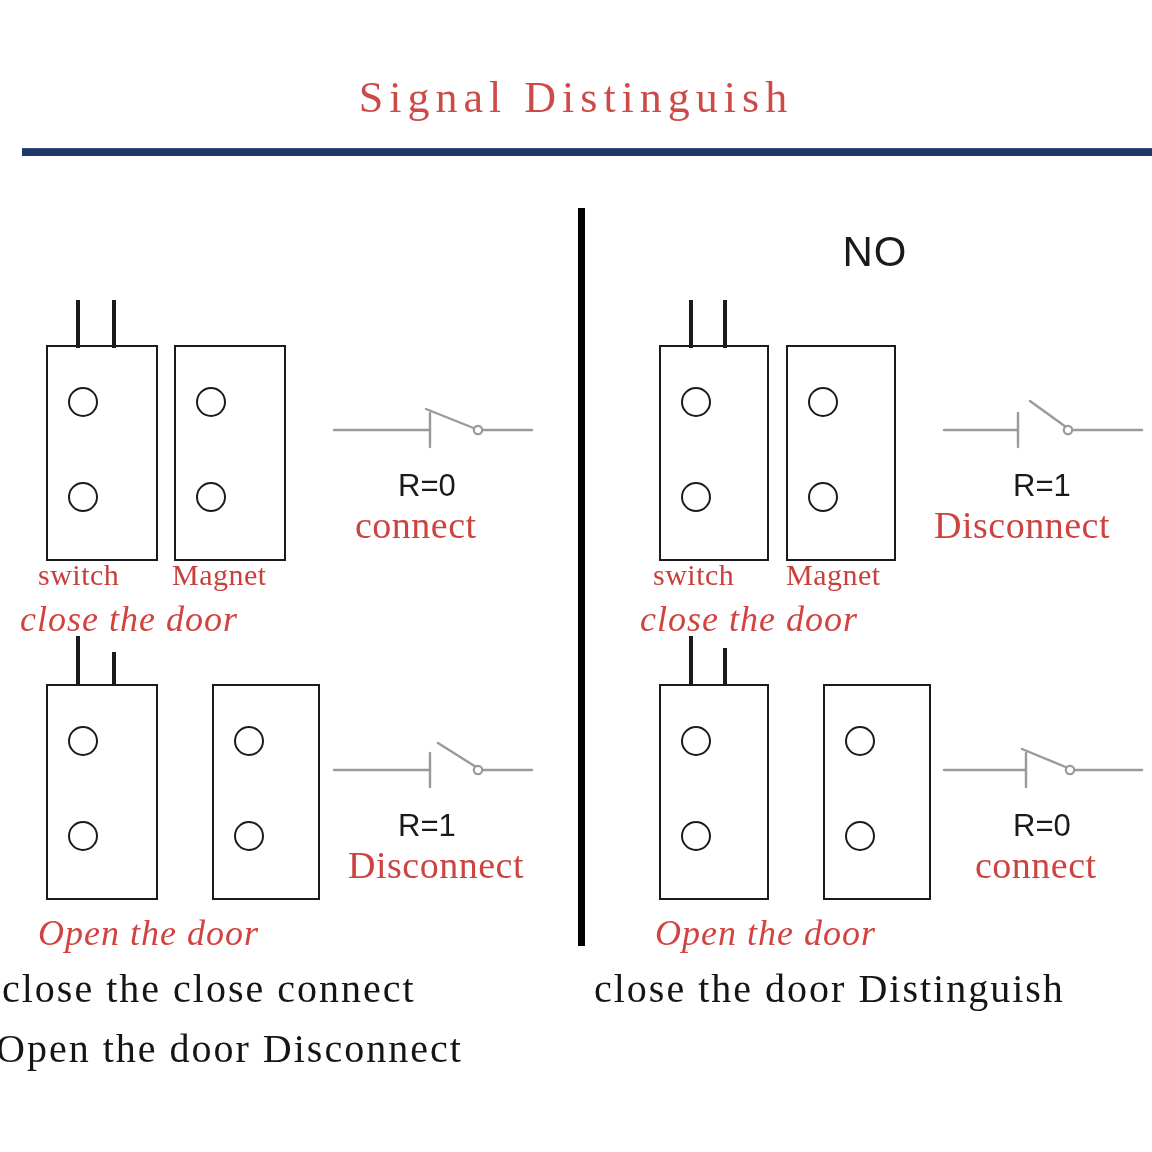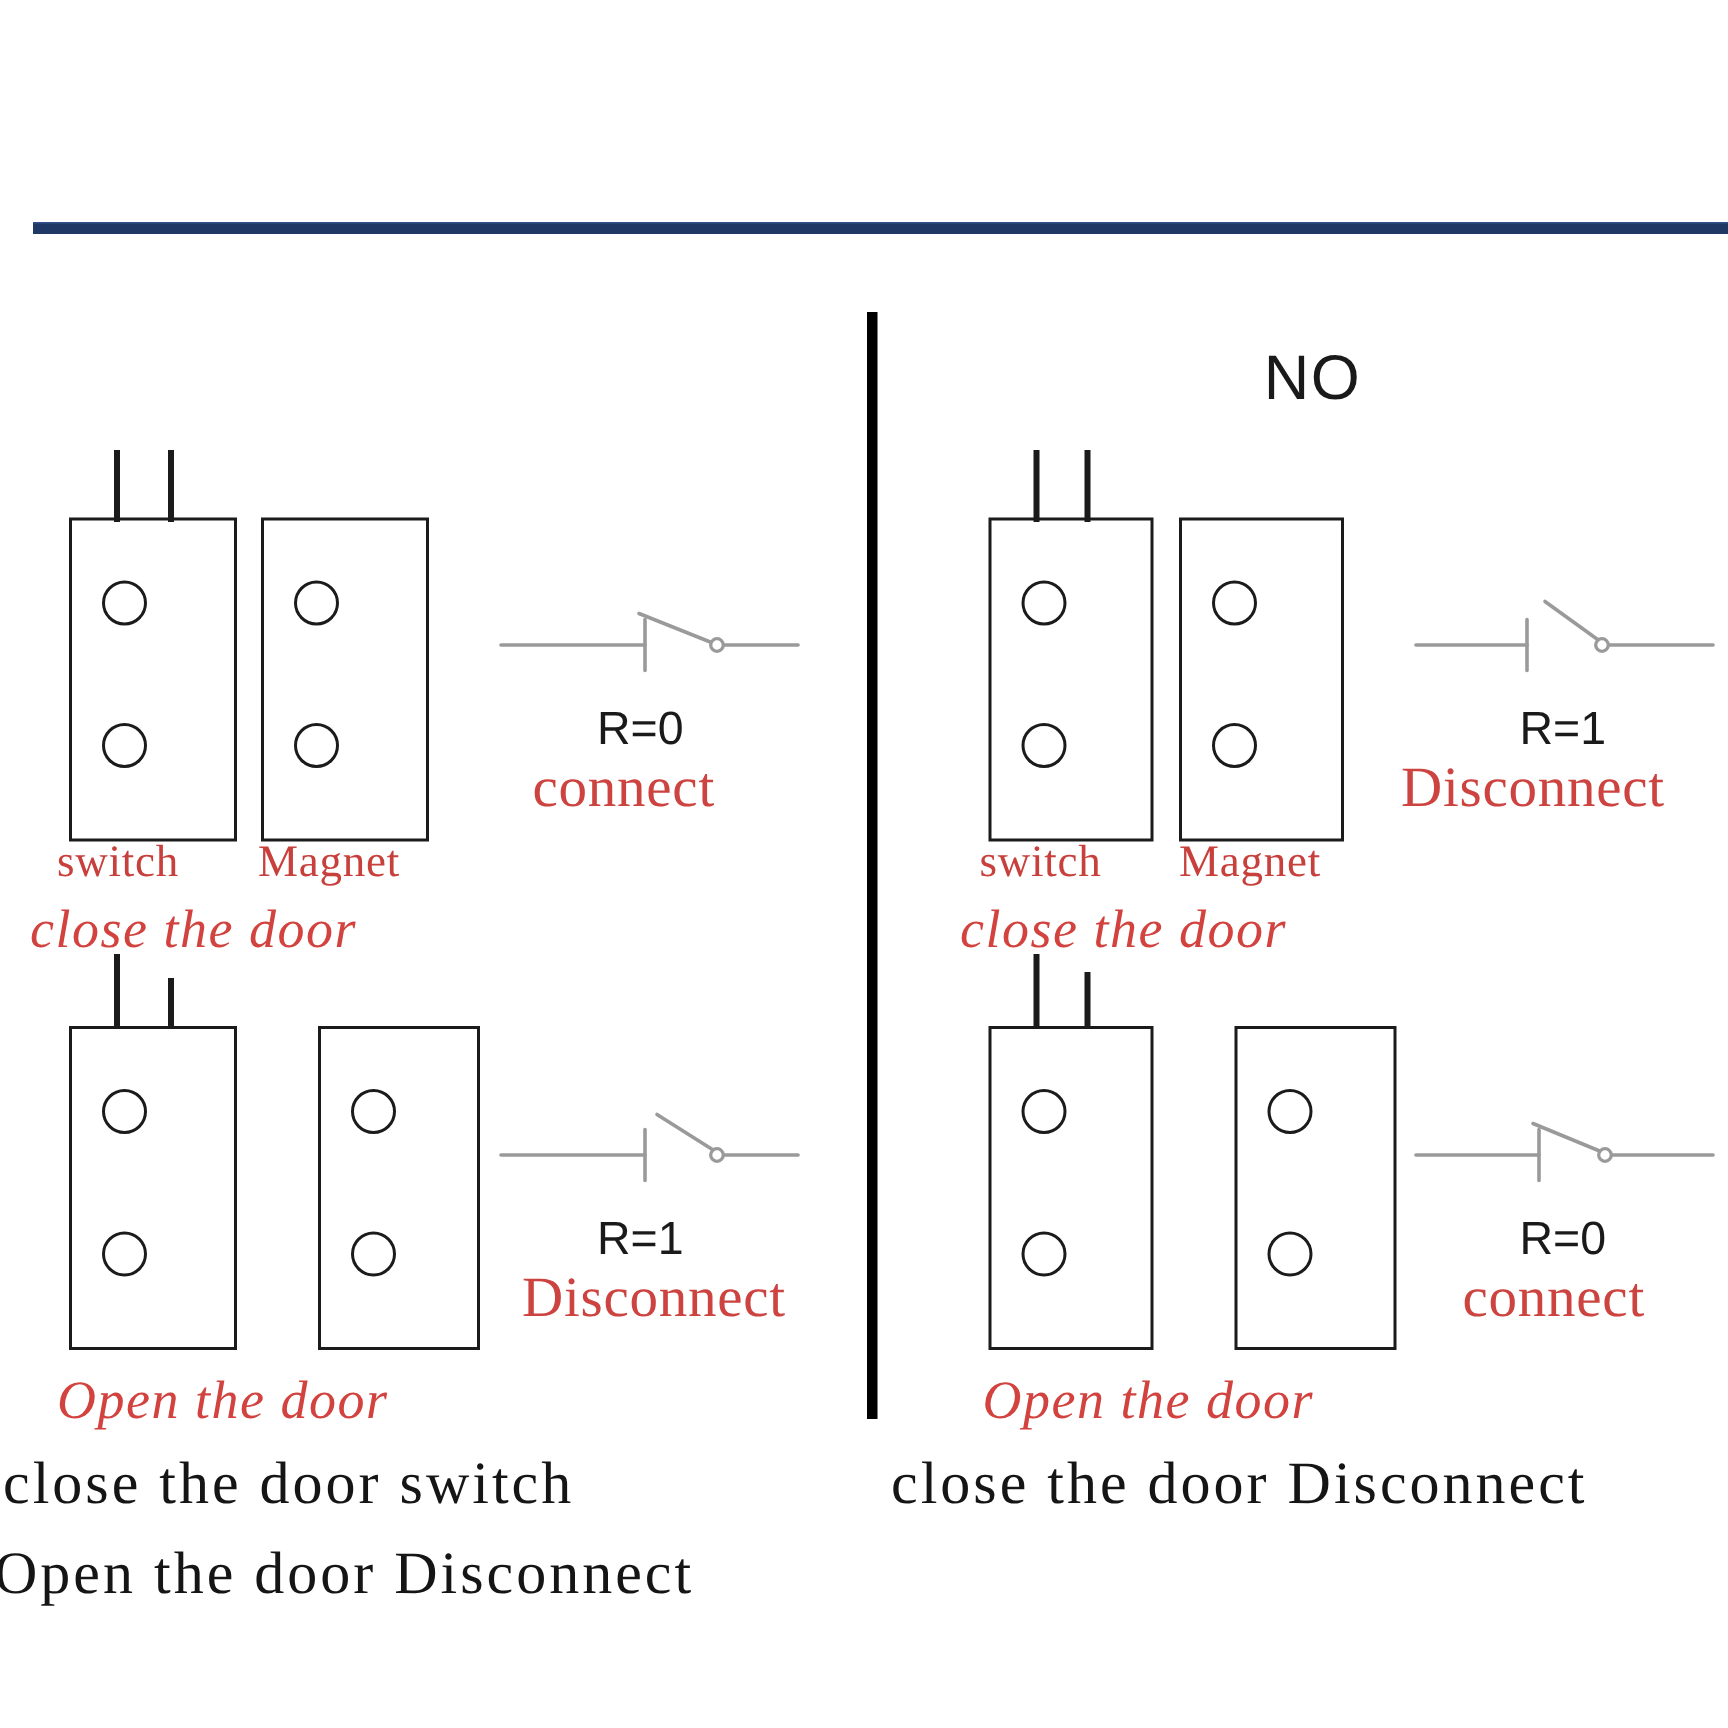--- a/index.html
+++ b/index.html
@@ -102,20 +102,21 @@
     color:#151515;
     font-size:40px;
     letter-spacing:2px;
   }
 </style>
 </head>
 <body>
 
 <div class="page">
 
+  <div class="title">Signal Distinguish</div>
   <div class="title-rule"></div>
 
   <div class="vdivider"></div>
 
 
   <div class="box" style="left:46px;top:345px;width:112px;height:216px;">
     <div class="hole" style="left:20px;top:40px;"></div>
     <div class="hole" style="left:20px;top:135px;"></div>
   </div>
   <div class="lead" style="left:76px;top:300px;height:48px;"></div>
@@ -162,21 +163,21 @@
         <line x1="100" y1="18" x2="100" y2="52"></line>
         <line x1="108" y1="8" x2="146" y2="32"></line>
         <line x1="152" y1="35" x2="202" y2="35"></line>
       </g>
       <circle cx="148" cy="35" r="4.2" fill="#ffffff" stroke="#9a9a9a" stroke-width="2.2"></circle>
     </svg>
   </div>
   <div class="lab lab-r" style="left:398px;top:808px;">R=1</div>
   <div class="lab lab-state" style="left:348px;top:843px;">Disconnect</div>
 
-  <div class="lab lab-sum" style="left:2px;top:965px;">close the door switch</div>
+  <div class="lab lab-sum" style="left:2px;top:965px;">close the close connect</div>
   <div class="lab lab-sum" style="left:-4px;top:1025px;">Open the door Disconnect</div>
 
   <div class="sec-head no">NO</div>
 
   <div class="box" style="left:659px;top:345px;width:110px;height:216px;">
     <div class="hole" style="left:20px;top:40px;"></div>
     <div class="hole" style="left:20px;top:135px;"></div>
   </div>
   <div class="lead" style="left:689px;top:300px;height:48px;"></div>
   <div class="lead" style="left:723px;top:300px;height:48px;"></div>
@@ -221,15 +222,15 @@
         <line x1="86" y1="18" x2="86" y2="52"></line>
         <line x1="82" y1="14" x2="128" y2="33"></line>
         <line x1="134" y1="35" x2="202" y2="35"></line>
       </g>
       <circle cx="130" cy="35" r="4.2" fill="#ffffff" stroke="#9a9a9a" stroke-width="2.2"></circle>
     </svg>
   </div>
   <div class="lab lab-r" style="left:1013px;top:808px;">R=0</div>
   <div class="lab lab-state" style="left:975px;top:843px;">connect</div>
 
-  <div class="lab lab-sum" style="left:594px;top:965px;">close the door Disconnect</div>
+  <div class="lab lab-sum" style="left:594px;top:965px;">close the door Distinguish</div>
 
 </div>
 
 </body></html>

